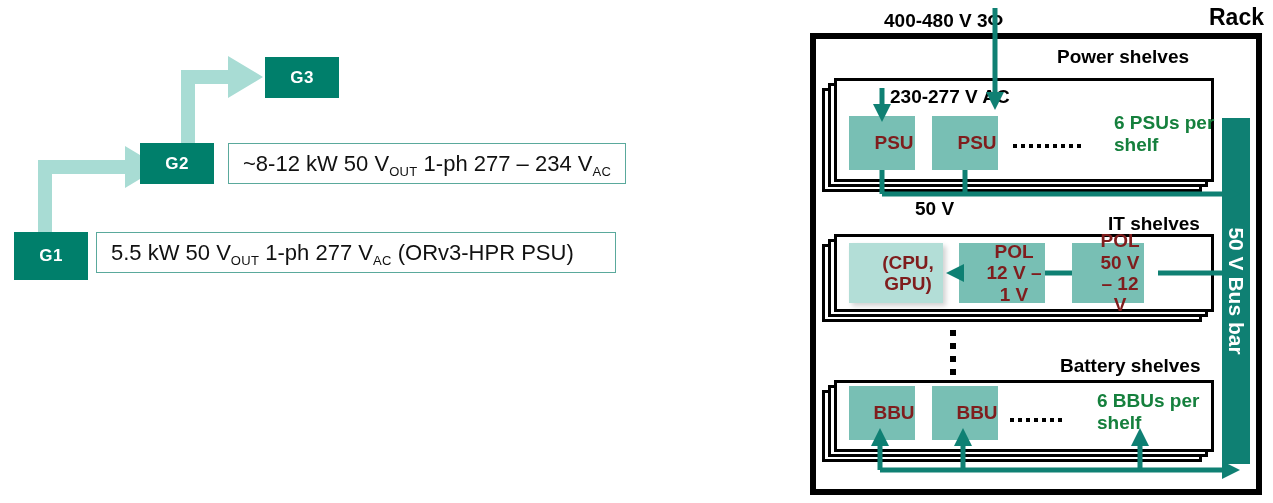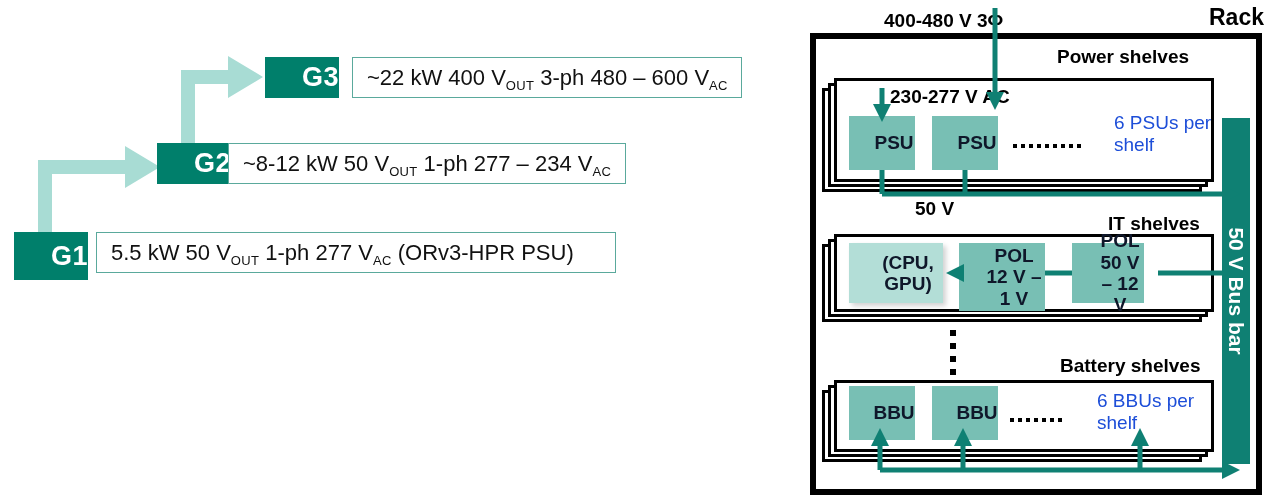--- a/index.html
+++ b/index.html
@@ -11,22 +11,22 @@
     overflow:hidden;
   }
   .stage{position:absolute;left:0;top:0;width:1273px;height:503px;}
 
   
   .gbox{
     position:absolute;
     background:#007f6b;
     color:#ffffff;
     font-weight:bold;
-    font-size:27px;
-    display:flex;align-items:center;justify-content:flex-end;
+    font-size:17px;
+    display:flex;align-items:center;justify-content:center;
     letter-spacing:.5px;
   }
   .gtext{
     position:absolute;
     background:#ffffff;
     border:1.5px solid #5aa99c;
     display:flex;align-items:center;
     padding:0 14px;
     box-sizing:border-box;
     font-size:22px;
@@ -59,32 +59,32 @@
     box-sizing:border-box;
   }
   .shelf-label{
     position:absolute;
     font-weight:bold;font-size:19px;color:#000;white-space:nowrap;
   }
   .unit{
     position:absolute;
     background:#78bfb4;
     display:flex;align-items:center;justify-content:center;
-    font-weight:bold;font-size:19px;color:#0f172a;
+    font-weight:bold;font-size:19px;color:#7f1d1d;
     text-align:center;line-height:1.12;
     box-sizing:border-box;
     padding-left:24px;
   }
   .unit.light{
     background:#b3ded7;
     box-shadow:3px 3px 5px rgba(0,0,0,.18);
   }
   .note{
     position:absolute;
-    font-weight:normal;font-size:19px;color:#1d4ed8;
+    font-weight:bold;font-size:19px;color:#15803d;
     line-height:1.15;white-space:pre-line;
   }
   .vlabel{
     position:absolute;
     font-weight:bold;font-size:19px;color:#000;white-space:nowrap;
   }
   .busbar{
     position:absolute;
     background:#0f8073;
   }
@@ -114,25 +114,22 @@
   <svg class="overlay">
 
     <path d="M 38 232 L 38 160 L 125 160 L 125 146 L 160 167 L 125 188 L 125 174 L 52 174 L 52 232 Z" fill="#a8dcd4"></path>
 
     <path d="M 181 143 L 181 70 L 228 70 L 228 56 L 263 77 L 228 98 L 228 84 L 195 84 L 195 143 Z" fill="#a8dcd4"></path>
   </svg>
 
   <div class="gbox" style="left:265px;top:57px;width:74px;height:41px;">
     <span>G3</span>
   </div>
-  <div class="gtext" style="left:352px;top:57px;width:390px;height:41px;">
-    <span><span>~22 kW 400 V</span><sub>OUT</sub><span> 3-ph 480 – 600 V</span><sub>AC</sub><span></span></span>
-  </div>
-
-  <div class="gbox" style="left:140px;top:143px;width:74px;height:41px;margin-left:17px;">
+
+  <div class="gbox" style="left:140px;top:143px;width:74px;height:41px;">
     <span>G2</span>
   </div>
   <div class="gtext" style="left:228px;top:143px;width:398px;height:41px;">
     <span><span>~8-12 kW 50 V</span><sub>OUT</sub><span> 1-ph 277 – 234 V</span><sub>AC</sub><span></span></span>
   </div>
 
   <div class="gbox" style="left:14px;top:232px;width:74px;height:48px;">
     <span>G1</span>
   </div>
   <div class="gtext" style="left:96px;top:232px;width:520px;height:41px;">
@@ -174,21 +171,21 @@
   <div class="vlabel" style="left:915px;top:198px;">50 V</div>
 
   <div class="shelf-label" style="left:1108px;top:213px;">IT shelves</div>
 
   <div class="shelf-back" style="left:822px;top:244px;width:380px;height:78px;"></div>
   <div class="shelf-back" style="left:828px;top:239px;width:380px;height:78px;"></div>
   <div class="shelf" style="left:834px;top:234px;width:380px;height:78px;"></div>
 
   <div class="unit light" style="left:849px;top:243px;width:94px;height:60px;">(CPU,
 GPU)</div>
-  <div class="unit" style="left:959px;top:243px;width:86px;height:68px;">POL
+  <div class="unit" style="left:959px;top:243px;width:86px;height:60px;">POL
 12 V –
 1 V</div>
   <div class="unit" style="left:1072px;top:243px;width:72px;height:60px;">POL
 50 V –
 12 V</div>
 
   <div class="dots-v" style="left:950px;top:330px;">
     <i></i>
       <i></i>
       <i></i>

